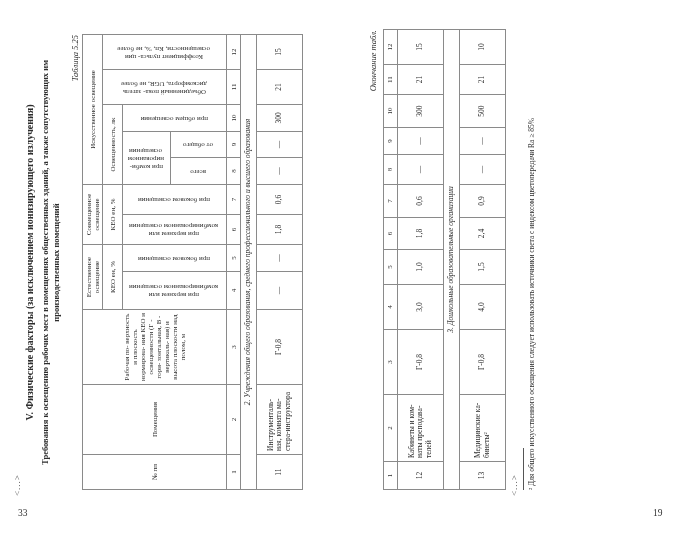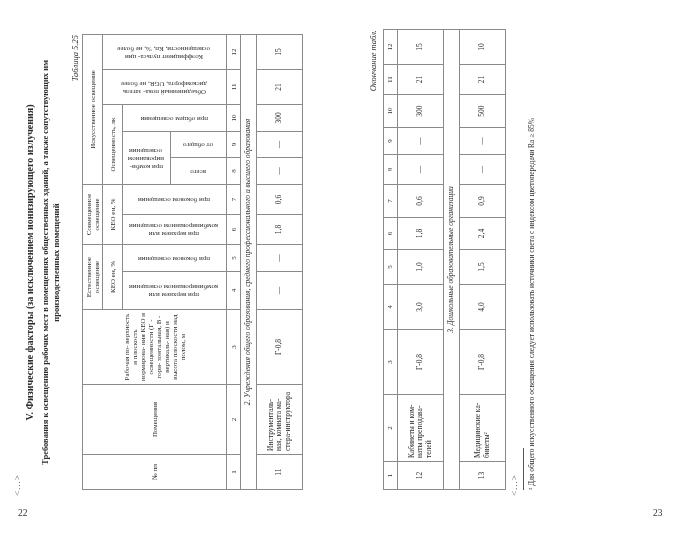--- a/index.html
+++ b/index.html
@@ -213,14 +213,14 @@
       </tbody>
         </table>
 
       <div class="mark-r">&lt;...&gt;</div>
       <div class="foot-rule"></div>
       <div class="footnote">² Для общего искусственного освещения следует использовать источники света с индексом цветопередачи Rа ≥ 85%</div>
     </div>
   </div>
 </div>
 
-<div class="pgnum" id="pg22">22</div>
-<div class="pgnum" id="pg23">23</div>
+<div class="pgnum" id="pg22">33</div>
+<div class="pgnum" id="pg23">19</div>
 
 </body></html>

